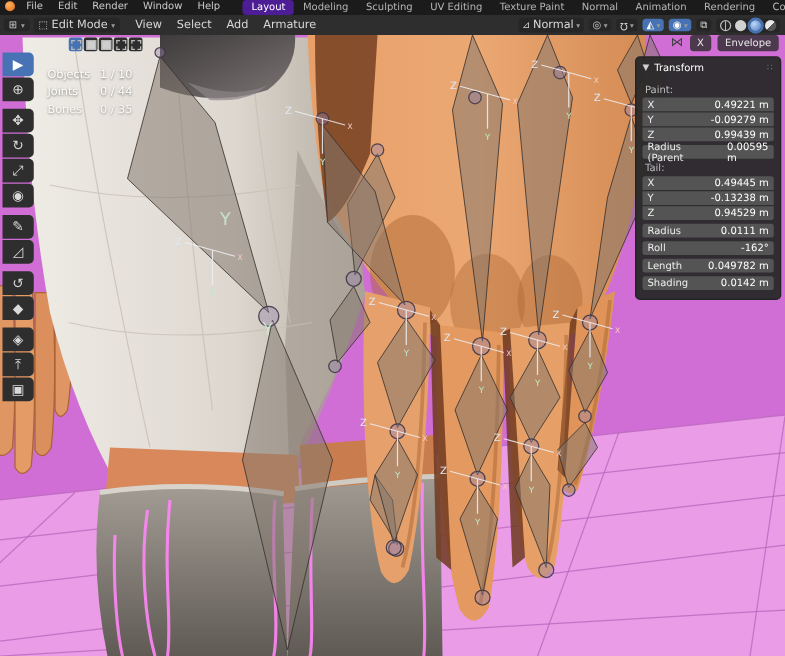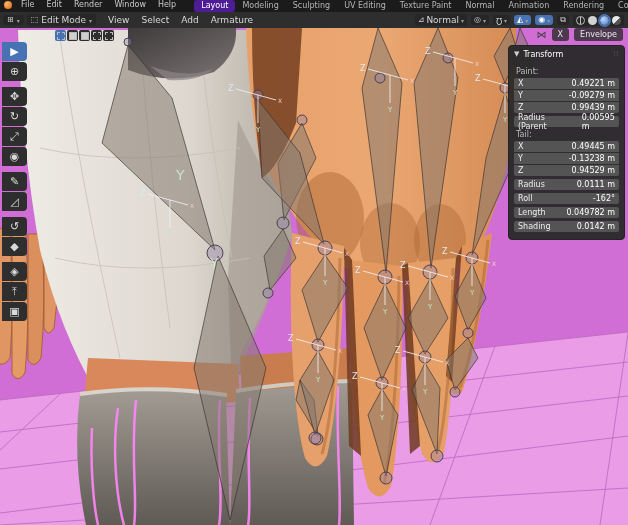--- a/index.html
+++ b/index.html
@@ -427,20 +427,34 @@
         <span class="solid"></span>
       </div>
   <div class="sm-btn">
         <span></span>
       </div>
   <div class="sm-btn">
         <span></span>
       </div>
 </div>
 
+<div id="stats">
+  <div class="srow">
+        <span class="slabel">Objects</span>
+        <span>1 / 10</span>
+      </div>
+  <div class="srow">
+        <span class="slabel">Joints</span>
+        <span>0 / 44</span>
+      </div>
+  <div class="srow">
+        <span class="slabel">Bones</span>
+        <span>0 / 35</span>
+      </div>
+</div>
 
 <div id="topright">
   <span class="tr-ico">⋈</span>
   <span class="tr-btn">X</span>
   <span class="tr-btn">Envelope</span>
 </div>
 
 <div id="panel">
   <div class="phead">
     <span class="pchev">▼</span>

